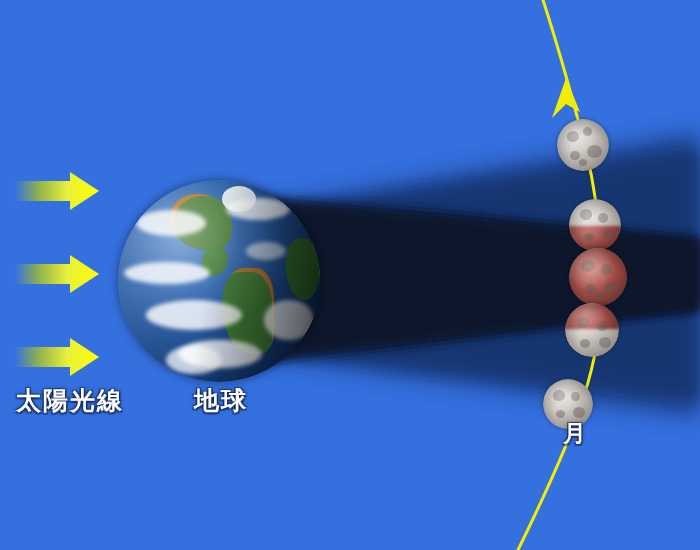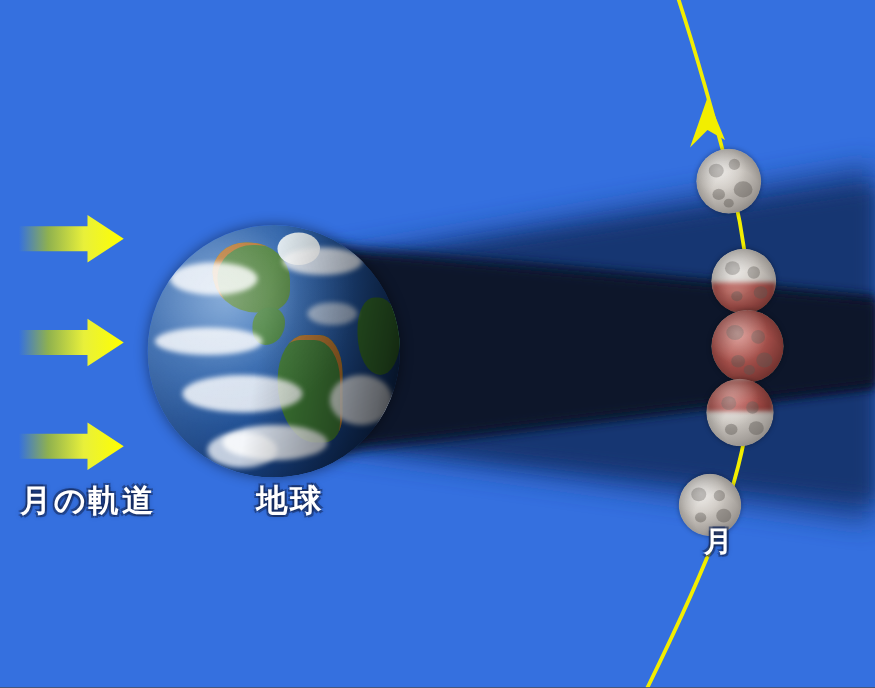--- a/index.html
+++ b/index.html
@@ -97,21 +97,21 @@
        1.5px -1.5px 0 rgba(20,40,90,0.55),
       -1.5px  1.5px 0 rgba(20,40,90,0.55),
        1.5px  1.5px 0 rgba(20,40,90,0.55),
        0 0 4px rgba(10,25,60,0.5);
   }
   .label.dark-bg {
     text-shadow: 0 0 5px rgba(0,0,0,0.9), 0 0 2px rgba(0,0,0,0.9);
   }
 
   #lbl-sunray  { left: 16px;  top: 384px; font-size: 25px; }
-  #lbl-earth   { left: 205px; top: 384px; font-size: 25px; }
+  #lbl-earth   { left: 194px; top: 384px; font-size: 25px; }
   #lbl-umbra   { left: 384px; top: 256px; font-size: 25px; }
   #lbl-penumbra{ left: 508px; top: 176px; font-size: 23px; }
   #lbl-orbit   { left: 589px; top: 70px;  font-size: 23px; }
   #lbl-moon    { left: 563px; top: 418px; font-size: 23px; }
 </style>
 </head>
 <body>
 
 <div id="stage">
 
@@ -247,21 +247,21 @@
 
   <div class="moon" style="left:543px; top:379px; width:50px; height:50px;">
     <div class="moon-base"></div>
     <div class="moon-crater" style="left:10px; top:11px; width:12px; height:11px;"></div>
     <div class="moon-crater" style="left:28px; top:13px; width:9px;  height:9px;"></div>
     <div class="moon-crater" style="left:30px; top:28px; width:12px; height:11px;"></div>
     <div class="moon-crater" style="left:13px; top:31px; width:9px;  height:8px;"></div>
     <div class="moon-vig"></div>
   </div>
 
-  <div class="label outlined" id="lbl-sunray">月の軌道</div>
+  <div class="label outlined" id="lbl-sunray">太陽光線</div>
 
   <div class="label outlined" id="lbl-earth">地球</div>
 
 
 
 
   <div class="label outlined" id="lbl-moon">月</div>
 
 </div>
 

